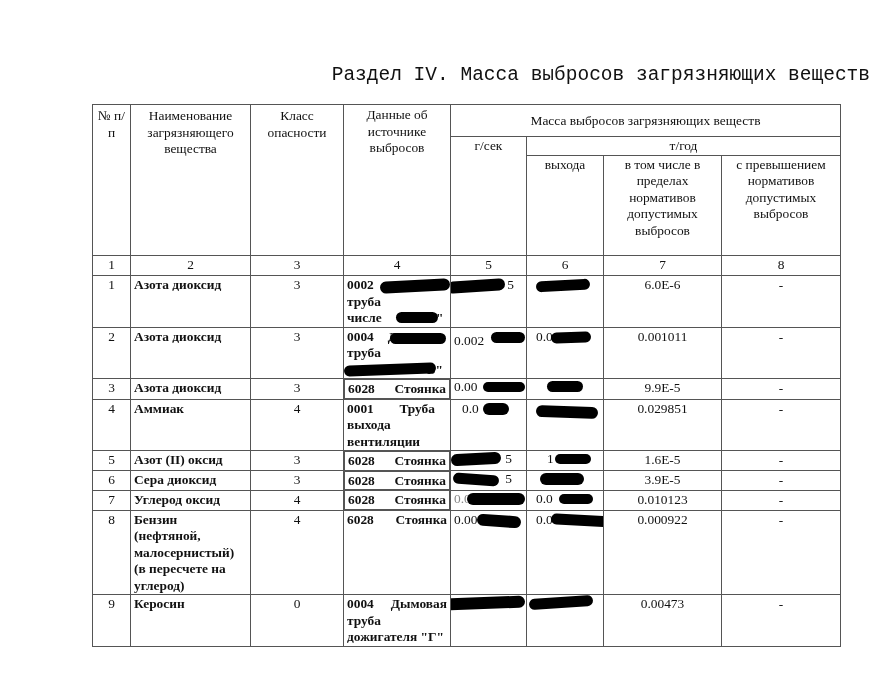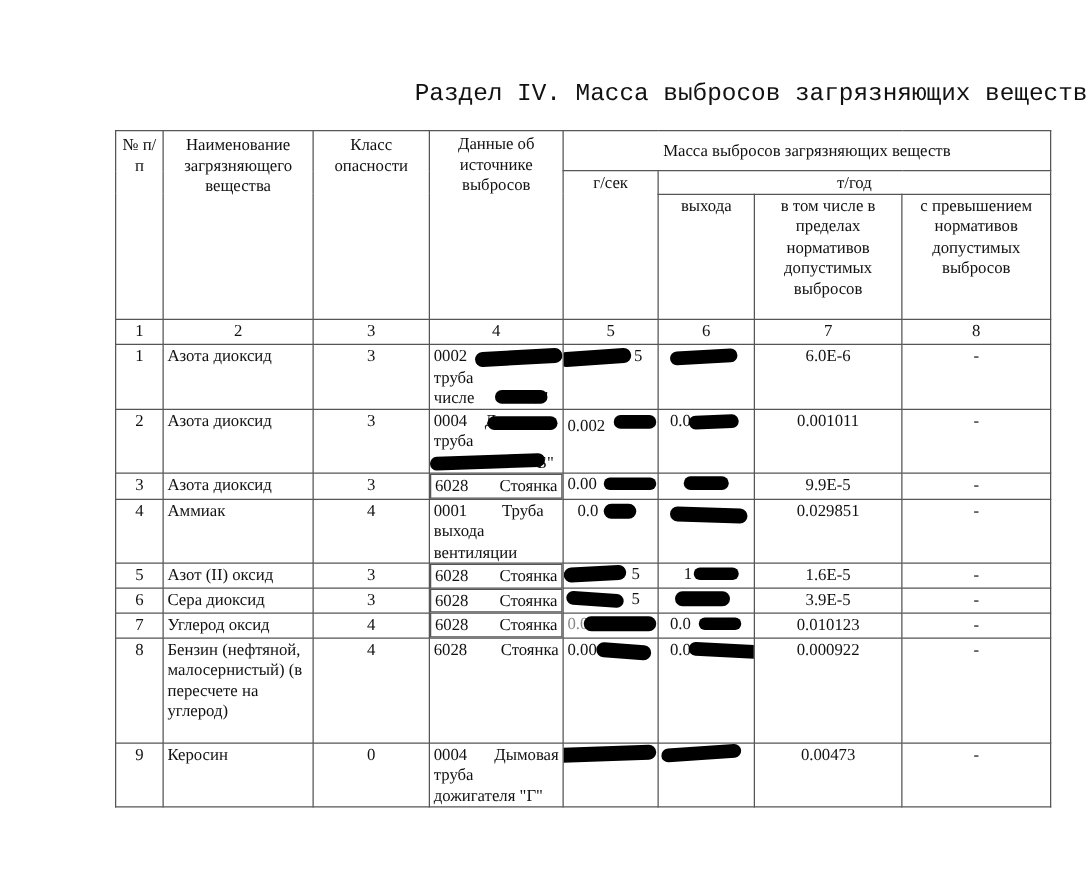--- a/index.html
+++ b/index.html
@@ -1,21 +1,21 @@
 <!DOCTYPE html>
 <html><head>
 <meta charset="utf-8">
 <style>
   html,body{margin:0;padding:0;background:#fff;}
   body{width:870px;height:699px;position:relative;overflow:hidden;font-family:"Liberation Serif","DejaVu Serif",serif;color:#111;}
   .title{position:absolute;left:0;width:870px;top:64px;text-align:right;font-size:19.5px;font-family:Liberation Mono, monospace;}
   table{position:absolute;left:68px;top:104px;border-collapse:collapse;table-layout:fixed;font-size:13.4px;line-height:16.5px;margin-left:24px;}
   td{border:1.5px solid #555;vertical-align:top;padding:1px 3px 0 3px;overflow:hidden;}
   .c{text-align:center;}
-  .l{text-align:left;}
+  .l{text-align:left;font-weight:bold;}
   .h td{vertical-align:top;}
   .rel{position:relative;}
   .blob{position:absolute;background:#000;border-radius:10px;}
 </style>
 </head>
 <body>
 
 <div class="title">Раздел IV. Масса выбросов загрязняющих веществ</div>
 
 <table>

